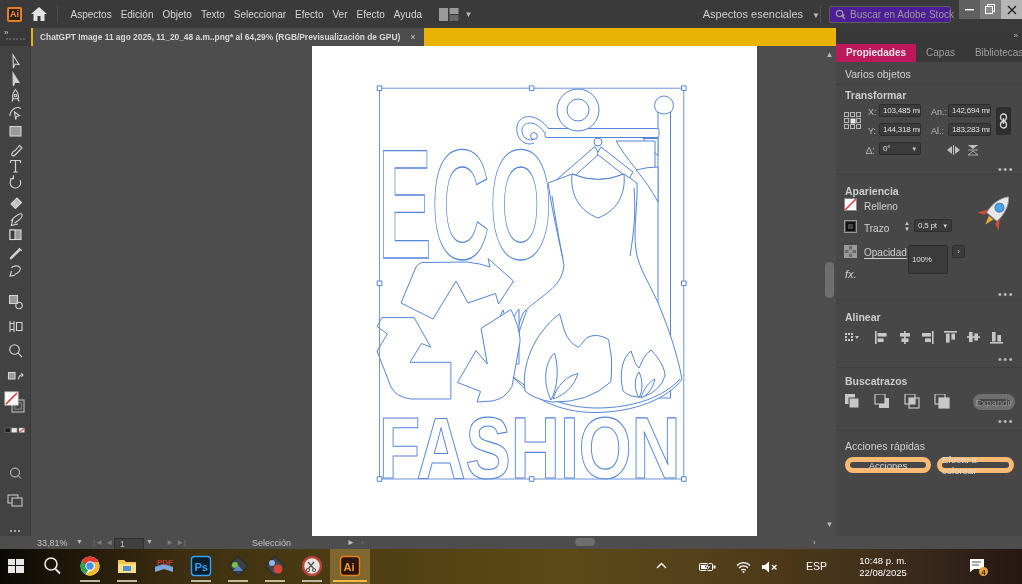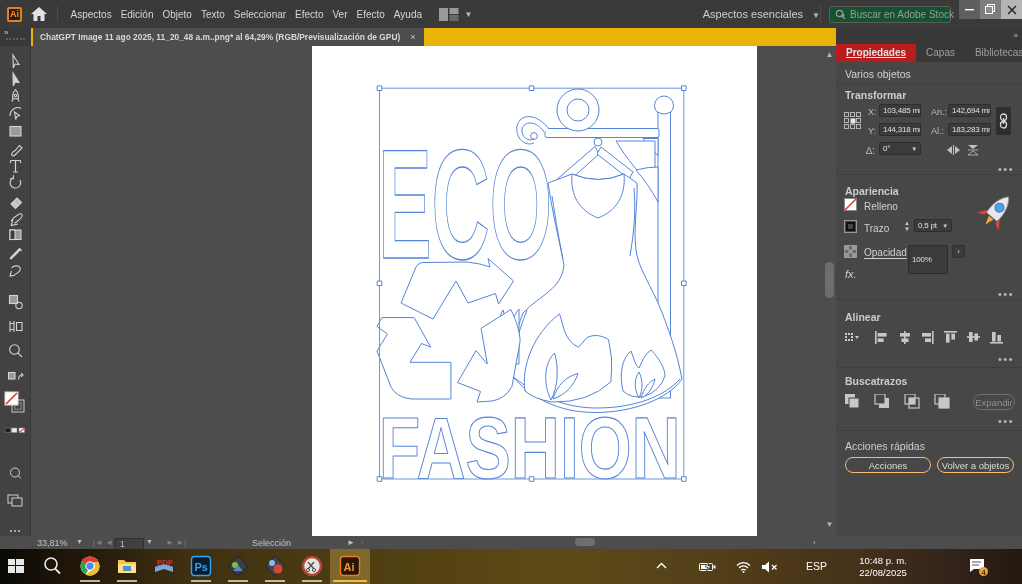--- a/index.html
+++ b/index.html
@@ -13,21 +13,21 @@
 #ailogo { width:15px; height:15px; margin-left:7px; border:2px solid #e87e1e; border-radius:2px;
   background:#2a1f15; color:#f09437; font-weight:bold; font-size:9px; line-height:11px;
   text-align:center; }
 #homeic { margin-left:9px; font-size:14px; color:#e0e0e0; }
 #msep { width:1px; height:16px; background:#4d4d4d; margin:0 8px 0 10px; flex:none; }
 .mitem { padding:0 4.5px; font-size:10px; }
 #mbright { position:absolute; right:0; top:0; height:28px; display:flex; align-items:center; }
 #wksp { color:#cfcfcf; font-size:11px; }
 #wksp .car { font-size:8px; color:#bbb; margin-left:6px; }
 #mbsep2 { width:1px; height:18px; background:#4d4d4d; margin-right:8px; }
-#stock { width:122px; height:17px; background:#14532d; border:1px solid #5c5c5c; border-radius:2px;
+#stock { width:122px; height:17px; background:#4c1d95; border:1px solid #5c5c5c; border-radius:2px;
   color:#9a9a9a; font-size:10px; display:flex; align-items:center; padding:0 5px; margin-right:8px; white-space:nowrap; }
 .winbtn { width:21px; height:19px; display:flex; align-items:center; justify-content:center;
   color:#e6e6e6; font-size:11px; margin-top:-9px; }
 .winbtn.min { background:#5f5f5f; }
 .winbtn.res { background:#7e7e7e; }
 .winbtn.cls { background:#b5b5b5; color:#222; }
 
 
 #tabbar { position:absolute; left:31px; top:28px; width:805px; height:18px; background:#eab308; }
 #doctab { position:absolute; left:2px; top:0; height:18px; background:#4d4d4d; color:#d8d8d8;
@@ -44,29 +44,29 @@
 #canvas { position:absolute; left:31px; top:46px; width:792px; height:490px; background:#4d4d4d; }
 #vsb { position:absolute; left:823px; top:46px; width:13px; height:490px; background:#4d4d4d; }
 #vsb .thumb { position:absolute; left:2px; top:216px; width:9px; height:36px; background:#6e6e6e; border-radius:5px; }
 #vsb .ar { position:absolute; left:0; width:13px; text-align:center; color:#b5b5b5; font-size:8px; }
 
 
 #rpanel { position:absolute; left:836px; top:28px; width:186px; height:521px; background:#474747; }
 #rtabs { position:absolute; left:0; top:16px; width:186px; height:18px; background:#383838;
   display:flex; font-size:10.5px; color:#9f9f9f; }
 #rtabs .rt { padding:0 10px; line-height:18px; font-size:10px; }
-#rtabs .rt.act { background:#b91c1c; color:#e3e3e3; font-weight:bold;text-decoration:underline; }
+#rtabs .rt.act { background:#be185d; color:#e3e3e3; font-weight:bold; }
 #rpanel .chevs { position:absolute; right:4px; top:3px; color:#bbb; font-size:8px; }
 .sect { position:absolute; color:#c9c9c9; }
 .slabel { font-size:10.5px; color:#ccc; font-weight:bold; }
 .field { position:absolute; background:#3b3b3b; border:1px solid #2d2d2d; border-radius:2px; color:#e0e0e0;
   font-size:8px; display:flex; align-items:center; padding:0 3px; white-space:nowrap; overflow:hidden; letter-spacing:-0.2px; }
 .dots3 { position:absolute; right:8px; color:#b9b9b9; font-size:11px; letter-spacing:1.5px; }
 .hsep { position:absolute; left:0; width:186px; height:1px; background:#3e3e3e; }
-.qbtn { position:absolute; height:16px; border:1px solid #fdba74; border-radius:8px; color:#dcdcdc;
+.qbtn { position:absolute; height:16px; border:5px solid #fdba74; border-radius:8px; color:#dcdcdc;
   font-size:9.5px; display:flex; align-items:center; justify-content:center; background:transparent; }
 
 
 #statusbar { position:absolute; left:0; top:536px; width:1022px; height:13px; background:#4d4d4d;
   color:#c2c2c2; font-size:9px; }
 #statusbar .z { position:absolute; left:9px; top:2px; }
 #statusbar .it { position:absolute; top:2px; color:#c2c2c2; }
 #statusbar .dim { color:#7e7e7e; }
 #hthumb { position:absolute; left:575px; top:2px; width:20px; height:8px; background:#6e6e6e; border-radius:4px; }
 
@@ -465,21 +465,21 @@
             <rect x="4" y="4" width="10" height="10" fill="#c7c7c7" stroke="#c7c7c7" stroke-width="1.2"></rect>
           </g>
       </g>
     </svg>
     <div class="qbtn" style="left:137px;top:366px;width:42px;color:#8f8f8f;border-color:#6f6f6f">Expandir</div>
     <div class="dots3" style="top:387px">•••</div>
     <div class="hsep" style="top:402px"></div>
 
     <div class="sect slabel" style="top:412px;left:9px;font-weight:normal;color:#cfcfcf">Acciones rápidas</div>
     <div class="qbtn" style="left:9px;top:429px;width:86px">Acciones</div>
-    <div class="qbtn" style="left:101px;top:429px;width:77px">Volver a objetos</div>
+    <div class="qbtn" style="left:101px;top:429px;width:77px">Efecto a colorear</div>
   </div>
 
   <div id="statusbar">
     <span class="z" style="left:37px">33,81%</span>
     <span class="it" style="left:76px;color:#bbb;font-size:7px">▼</span>
     <span class="it dim" style="left:93px;font-size:8px">|◄ ◄</span>
     <span class="it" style="left:114px;background:#3f3f3f;border:1px solid #303030;padding:0 18px 0 5px;font-size:8.5px">1</span>
     <span class="it" style="left:146px;color:#bbb;font-size:7px">▼</span>
     <span class="it dim" style="left:166px;font-size:8px">► ►|</span>
     <span class="it" style="left:252px">Selección</span>

